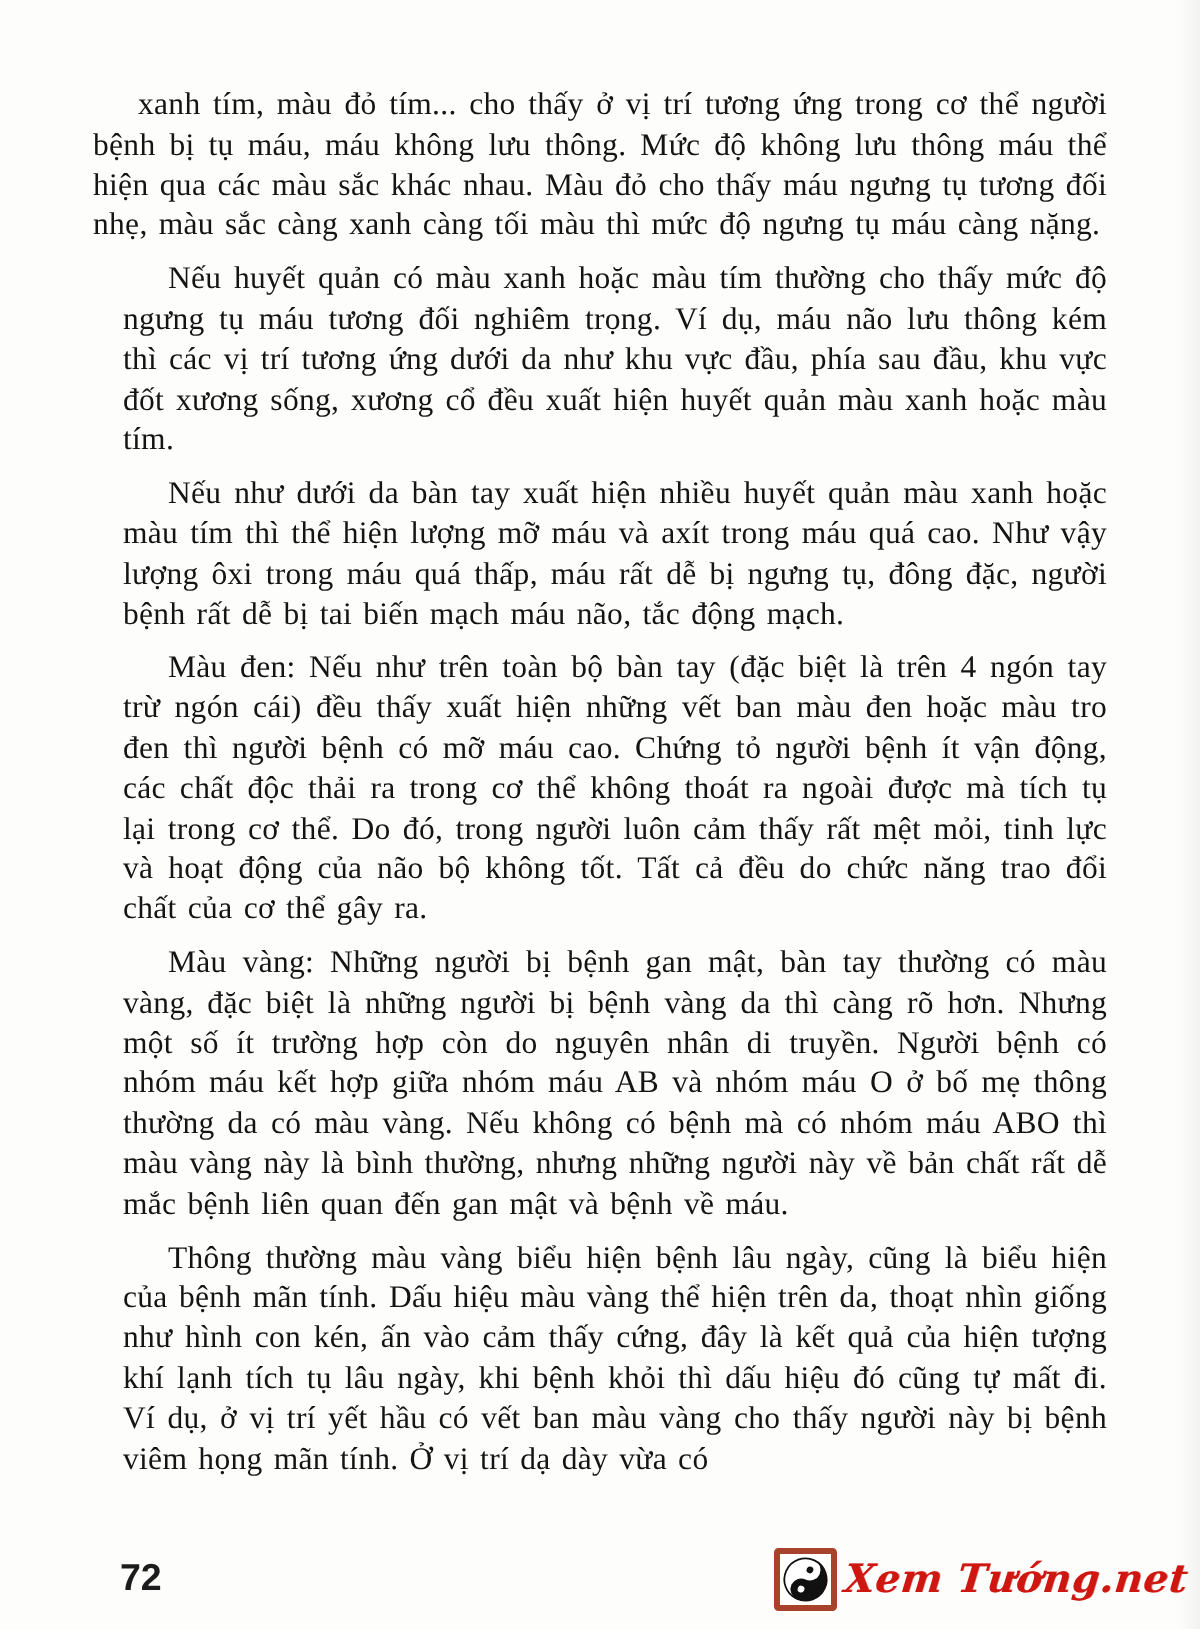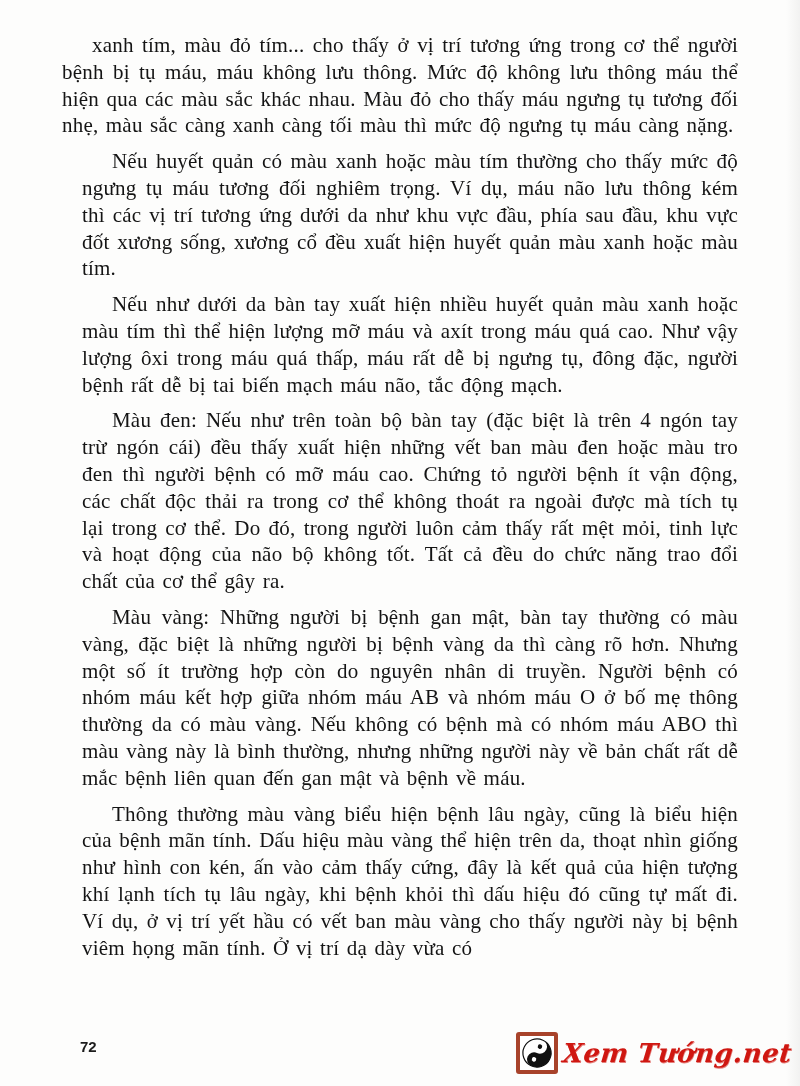--- a/index.html
+++ b/index.html
@@ -17,21 +17,21 @@
   }
   .scan-edge {
     position: absolute;
     top: 0; right: 0;
     width: 14px; height: 100%;
     background: linear-gradient(to left, rgba(190,190,190,0.18), rgba(255,255,255,0));
     pointer-events: none;
   }
   .page-content {
     position: absolute;
-    top: 32px;
+    top: 56px;
     left: 62px;
     width: 676px;
   }
   .page-content p {
     margin: 0;
     font-size: 21px;
     line-height: 26.8px;
     text-align: justify;
     text-indent: 30px;
     letter-spacing: 0.2px;
@@ -47,21 +47,21 @@
     bottom: 0;
     width: 800px;
     height: 62px;
   }
   .page-number {
     position: absolute;
     left: 80px;
     top: 14px;
     font-family: "Liberation Sans", sans-serif;
     font-weight: 700;
-    font-size: 15px;
+    font-size: 25px;
     color: #1c1c1c;
   }
   .watermark {
     position: absolute;
     right: 8px;
     top: 8px;
     display: flex;
     align-items: center;
     gap: 5px;
     cursor: pointer;

